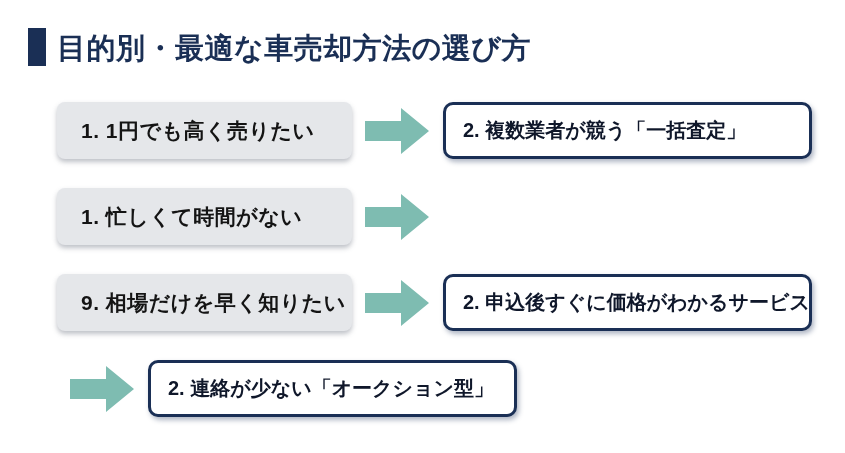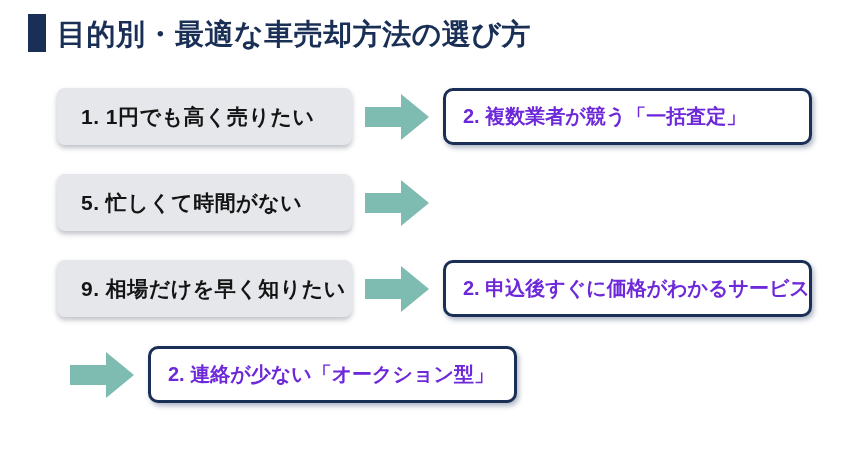--- a/index.html
+++ b/index.html
@@ -7,20 +7,21 @@
     padding: 0;
     background: #ffffff;
     font-family: "Liberation Sans", "DejaVu Sans", sans-serif;
   }
   .canvas {
     position: relative;
     width: 845px;
     height: 417px;
     background: #ffffff;
     overflow: hidden;
+    margin-top: 14px;
   }
   .title-row {
     display: flex;
     align-items: center;
     margin: 14px 0 0 28px;
   }
   .title-bar {
     width: 18px;
     height: 38px;
     background: #1a2f55;
@@ -78,21 +79,21 @@
     height: 57px;
     background: #ffffff;
     border: 3px solid #1a2f55;
     border-radius: 10px;
     display: flex;
     align-items: center;
     padding-left: 17px;
     box-shadow: 2px 3px 5px rgba(26, 47, 85, 0.35);
   }
   .method-text {
-    color: #6d28d9;
+    color: #0f172a;
     font-size: 20px;
     font-weight: bold;
     letter-spacing: 0px;
     white-space: nowrap;
   }
 </style>
 </head>
 <body>
 
 <div class="canvas">
@@ -115,21 +116,21 @@
             </svg>
         </span>
       </div>
       <div class="method-box">
         <span class="method-text">2. 複数業者が競う「一括査定」</span>
       </div>
     </div>
 
     <div class="flow-row">
       <div class="purpose-box">
-        <span class="purpose-text">5. 忙しくて時間がない</span>
+        <span class="purpose-text">1. 忙しくて時間がない</span>
       </div>
       <div class="arrow-wrap">
         <span class="arrow-icon">
           <svg width="66" height="50" viewBox="0 0 66 50">
               <polygon points="0,15 36,15 36,2 64,25 36,48 36,35 0,35" fill="#7ebcb1"></polygon>
             </svg>
         </span>
       </div>
     </div>
 

